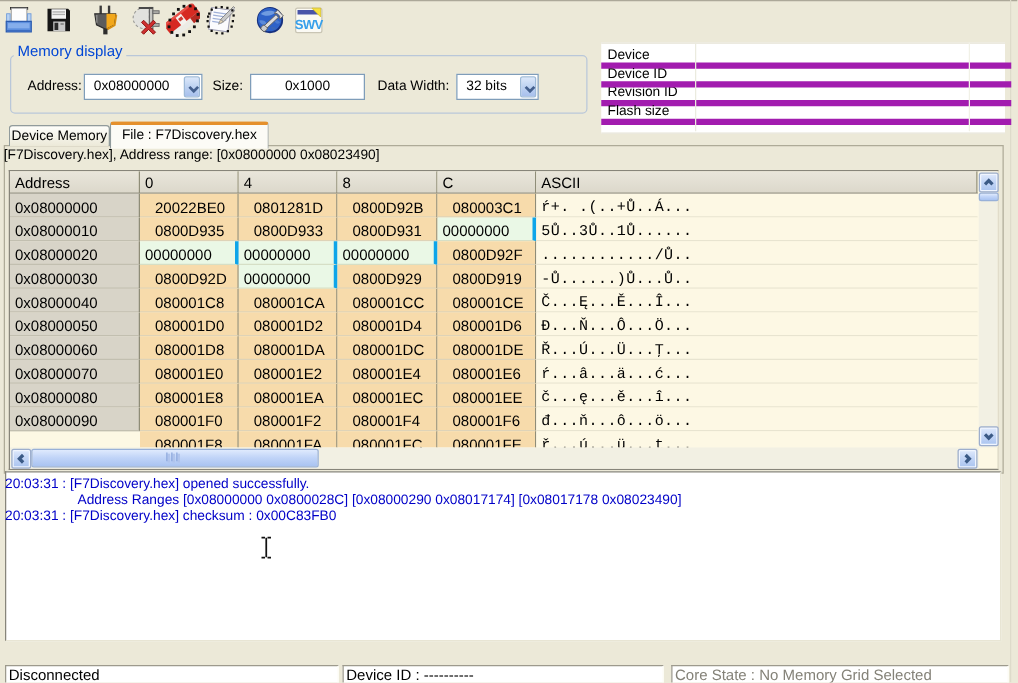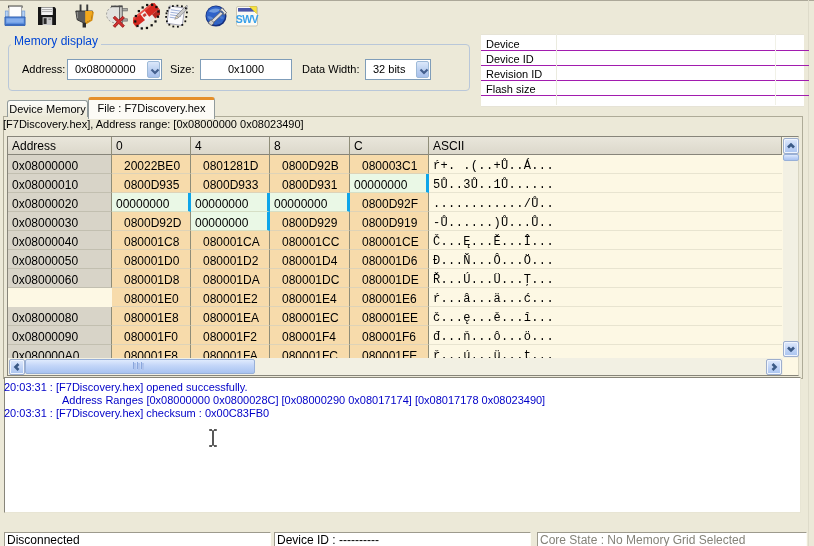--- a/index.html
+++ b/index.html
@@ -8,21 +8,21 @@
 
 #grp{position:absolute;left:8px;top:44px;width:460px;height:45px;border:1px solid #b9c7d9;border-radius:4px}
 #grplab{position:absolute;left:11px;top:34px;background:#ece9d8;padding:0 3px;color:#0046d5;font-size:12px}
 .lbl{position:absolute;top:63px}
 .field{position:absolute;top:59px;height:19px;background:#fff;border:1px solid #7f9db9}
 .combtn{position:absolute;right:1px;top:1px;width:13px;height:17px;border:1px solid #9ebad8;border-radius:2px;background:linear-gradient(#dce8fa,#c0d4f2 45%,#a8c0ec);box-sizing:border-box}
 .combtn svg{position:absolute;left:2px;top:3px}
 .ctext{position:absolute;left:7px;top:3px}
 
 #dev{position:absolute;left:481px;top:34px;width:323px;height:71px;background:#fff;border-top:1px solid #e6e3d6;border-bottom:1px solid #e6e3d6}
-.devrow{position:absolute;left:0;width:323px;border-bottom:1px solid #a21caf;padding-left:5px}
+.devrow{position:absolute;left:0;width:323px;border-bottom:5px solid #a21caf;padding-left:5px}
 #devdiv{position:absolute;left:556px;top:34px;width:1px;height:71px;background:#ebebdf}
 #devdiv2{position:absolute;left:775px;top:34px;width:1px;height:71px;background:#f1f1e7}
 
 #tabpane{position:absolute;left:3px;top:116px;width:798px;height:261px;border:1px solid #aeab98;background:#ece9d8}
 .tab{position:absolute;border:1px solid #919b9c;border-bottom:none;border-radius:3px 3px 0 0;text-align:center}
 #tab1{left:7px;top:100px;width:79px;height:16px;background:linear-gradient(#fefefb,#ece9d8);line-height:17px}
 #tab2{left:88px;top:97px;width:125px;height:19px;background:#fcfbf6;line-height:17px;border-top:3px solid #e5902c;z-index:3}
 #rangelab{position:absolute;left:3px;top:118px}
 
 #grid{position:absolute;left:7px;top:136px;width:790px;height:238px;border:1px solid #87857a;border-right-color:#d8d5c2;background:#fdf8e4}
@@ -240,38 +240,38 @@
 <div class="dc" style="left:183px;top:113px;width:79px;height:19px;line-height:22px">080001D2</div>
 <div class="dc" style="left:262px;top:113px;width:80px;height:19px;line-height:22px">080001D4</div>
 <div class="dc" style="left:342px;top:113px;width:79px;height:19px;line-height:22px">080001D6</div>
 <div class="sc" style="left:421px;top:113px;width:353px;height:19px;line-height:22px">Đ...Ň...Ô...Ö...</div>
 <div class="ac" style="left:0;top:132px;height:19px;line-height:22px">0x08000060</div>
 <div class="dc" style="left:104px;top:132px;width:79px;height:19px;line-height:22px">080001D8</div>
 <div class="dc" style="left:183px;top:132px;width:79px;height:19px;line-height:22px">080001DA</div>
 <div class="dc" style="left:262px;top:132px;width:80px;height:19px;line-height:22px">080001DC</div>
 <div class="dc" style="left:342px;top:132px;width:79px;height:19px;line-height:22px">080001DE</div>
 <div class="sc" style="left:421px;top:132px;width:353px;height:19px;line-height:22px">Ř...Ú...Ü...Ţ...</div>
+<div class="ac" style="left:0;top:151px;height:19px;line-height:22px">0x08000070</div>
 <div class="dc" style="left:104px;top:151px;width:79px;height:19px;line-height:22px">080001E0</div>
 <div class="dc" style="left:183px;top:151px;width:79px;height:19px;line-height:22px">080001E2</div>
 <div class="dc" style="left:262px;top:151px;width:80px;height:19px;line-height:22px">080001E4</div>
 <div class="dc" style="left:342px;top:151px;width:79px;height:19px;line-height:22px">080001E6</div>
 <div class="sc" style="left:421px;top:151px;width:353px;height:19px;line-height:22px">ŕ...â...ä...ć...</div>
 <div class="ac" style="left:0;top:170px;height:19px;line-height:22px">0x08000080</div>
 <div class="dc" style="left:104px;top:170px;width:79px;height:19px;line-height:22px">080001E8</div>
 <div class="dc" style="left:183px;top:170px;width:79px;height:19px;line-height:22px">080001EA</div>
 <div class="dc" style="left:262px;top:170px;width:80px;height:19px;line-height:22px">080001EC</div>
 <div class="dc" style="left:342px;top:170px;width:79px;height:19px;line-height:22px">080001EE</div>
 <div class="sc" style="left:421px;top:170px;width:353px;height:19px;line-height:22px">č...ę...ě...î...</div>
 <div class="ac" style="left:0;top:189px;height:19px;line-height:22px">0x08000090</div>
 <div class="dc" style="left:104px;top:189px;width:79px;height:19px;line-height:22px">080001F0</div>
 <div class="dc" style="left:183px;top:189px;width:79px;height:19px;line-height:22px">080001F2</div>
 <div class="dc" style="left:262px;top:189px;width:80px;height:19px;line-height:22px">080001F4</div>
 <div class="dc" style="left:342px;top:189px;width:79px;height:19px;line-height:22px">080001F6</div>
 <div class="sc" style="left:421px;top:189px;width:353px;height:19px;line-height:22px">đ...ň...ô...ö...</div>
-<div class="ac" style="left:0;top:208px;height:19px;line-height:22px">0x080000A0</div>
 <div class="dc" style="left:104px;top:208px;width:79px;height:19px;line-height:22px">080001F8</div>
 <div class="dc" style="left:183px;top:208px;width:79px;height:19px;line-height:22px">080001FA</div>
 <div class="dc" style="left:262px;top:208px;width:80px;height:19px;line-height:22px">080001FC</div>
 <div class="dc" style="left:342px;top:208px;width:79px;height:19px;line-height:22px">080001FE</div>
 <div class="sc" style="left:421px;top:208px;width:353px;height:19px;line-height:22px">ř...ú...ü...ţ...</div>
  </div>
  <div id="vsb">
    <div class="sbtn" style="left:0;top:1px;width:14px;height:14px"><svg width="14" height="14" viewBox="0 0 14 14">
           <path d="M4 8.5 L7 5.5 L10 8.5" stroke="#3b5a86" stroke-width="2.6" fill="none"></path>
         </svg></div>

